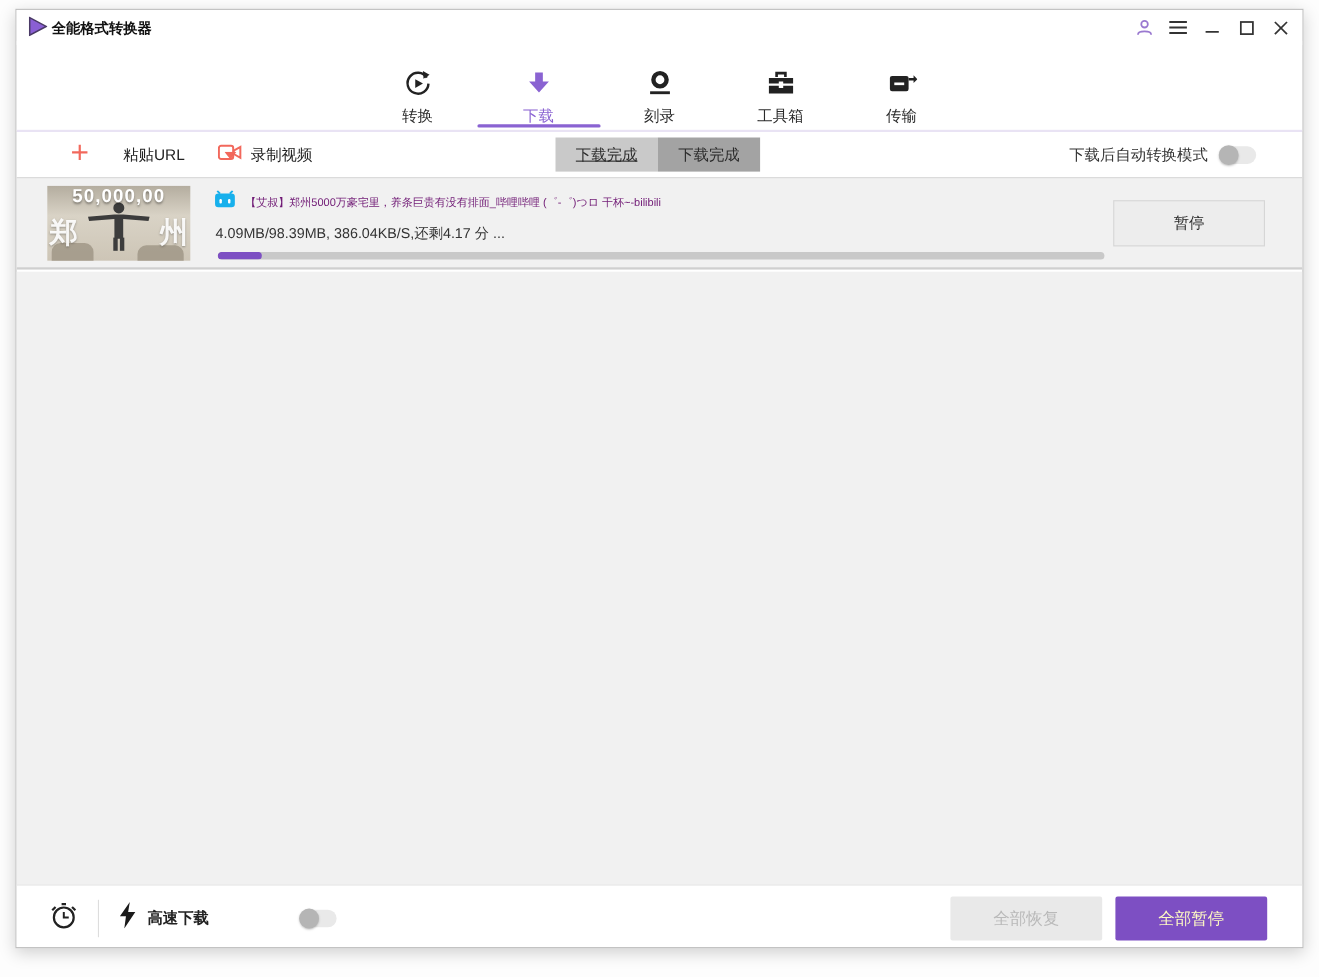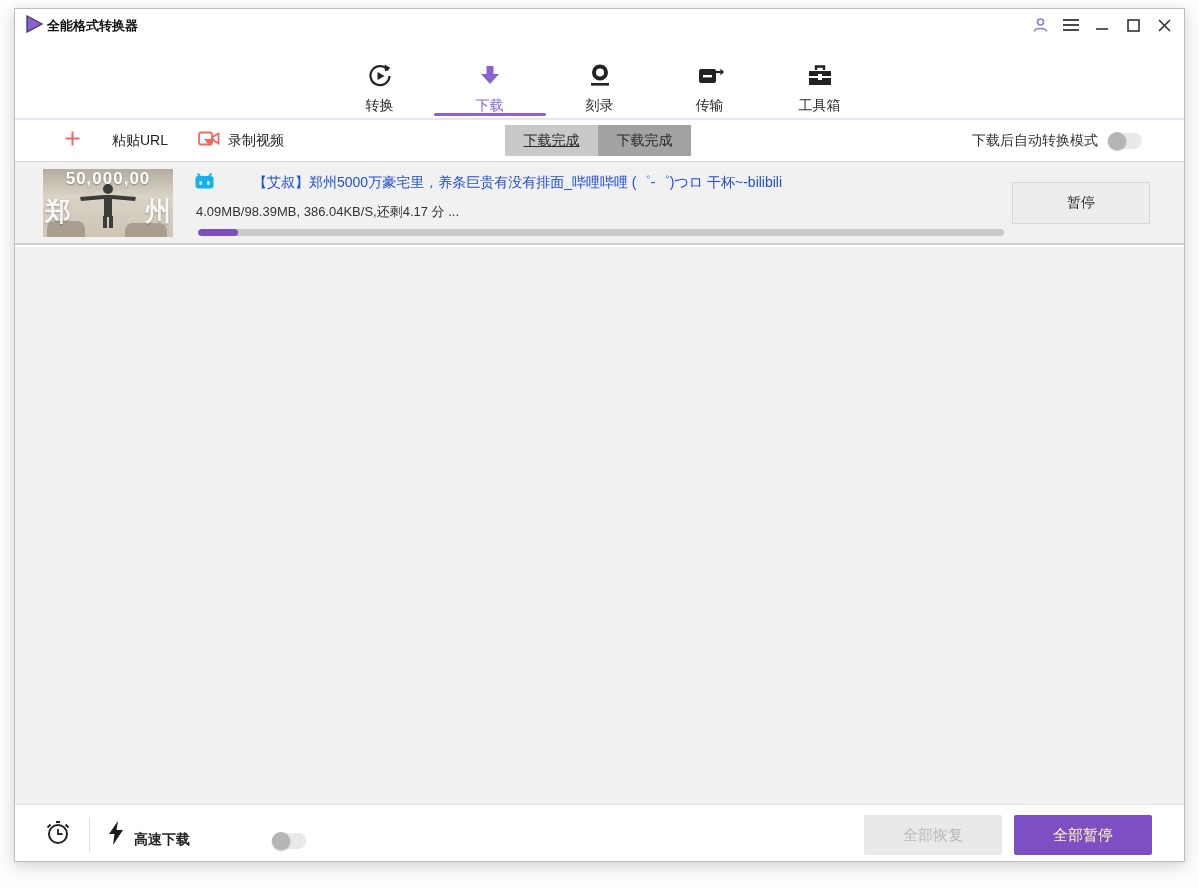--- a/index.html
+++ b/index.html
@@ -36,32 +36,32 @@
   .toggle { width:34px; height:16px; border-radius:8px; background:#e9e9e9; position:relative; cursor:pointer; }
   .toggle .knob { position:absolute; left:0px; top:-1px; width:18px; height:18px; border-radius:50%; background:#b5b5b5; box-shadow:0 1px 2px rgba(0,0,0,.25); }
   
   .dl-row { position:absolute; left:0; top:152px; width:100%; height:84px; background:#f1f1f1; border-top:1px solid #d9d9d9; border-bottom:2px solid #cfcfcf; }
   .thumb { position:absolute; left:28px; top:7px; width:130px; height:68px; background:linear-gradient(180deg,#b4ad9f,#d9d3c6 40%,#cdc5b6); overflow:hidden; }
   .thumb-top { position:absolute; left:0; right:0; top:0; font-size:17px; font-weight:bold; color:#fff; letter-spacing:1px; text-align:center; text-shadow:0 1px 2px rgba(0,0,0,.35); white-space:nowrap; }
   .thumb-char { position:absolute; bottom:8px; font-size:26px; font-weight:bold; color:rgba(255,255,255,.92); text-shadow:0 1px 2px rgba(0,0,0,.3); }
   .thumb-char.l { left:2px; } .thumb-char.r { right:2px; }
   .blob { position:absolute; background:#9a9080; border-radius:8px 8px 2px 2px; opacity:.75; }
   .dl-head { position:absolute; left:180px; top:11px; display:flex; align-items:center; gap:9px; }
-  .dl-title { font-size:14px; color:#1d4ed8; white-space:nowrap;margin-left:30px; }
+  .dl-title { font-size:10px; color:#701a75; white-space:nowrap; }
   .dl-progress-text { position:absolute; left:181px; top:41px; font-size:13px; color:#333; }
   .bar { position:absolute; left:183px; top:67px; width:806px; height:7px; border-radius:4px; background:#c9c9c9; overflow:hidden; }
   .bar-fill { height:100%; background:#7d4fc3; border-radius:4px; }
   .pause-btn { position:absolute; right:34px; top:20px; width:138px; height:42px; background:#ededed; border:1px solid #d6d6d6; display:flex; align-items:center; justify-content:center; font-size:14px; color:#2b2b2b; cursor:pointer; }
   
   .panel { position:absolute; left:0; top:238px; width:100%; height:557px; background:#f1f1f1; }
   
   .footer { position:absolute; left:0; top:795px; width:100%; height:59px; background:#fff; border-top:1px solid #e2e2e2; }
   .f-left { position:absolute; left:30px; top:0; height:59px; display:flex; align-items:center; gap:18px; }
   .vdiv { width:1px; height:34px; background:#ddd; }
-  .speed { display:flex; align-items:flex-end; gap:10px; }
+  .speed { display:flex; align-items:center; gap:10px; }
   .speed .tb-label { font-size:14px; font-weight:bold; color:#222; }
   .speed-toggle { margin-left:72px; }
   .f-btn { position:absolute; top:10px; width:138px; height:40px; display:flex; align-items:center; justify-content:center; font-size:15px; border-radius:2px; cursor:pointer; }
   .resume-all { right:182px; background:#e9e9e9; color:#b9b9b9; cursor:default; }
   .pause-all { right:32px; background:#7d4fc3; color:#fef9c3; }
 </style>
 </head>
 <body>
 
 <div class="window">
@@ -130,38 +130,38 @@
       <span class="nav-icon">
         <svg width="26" height="26" viewBox="0 0 26 26" fill="none">
           <circle cx="13" cy="9.5" r="6" stroke="#222" stroke-width="4"></circle>
           <rect x="4" y="20" width="18" height="2.6" fill="#222"></rect>
         </svg>
       </span>
       <span class="nav-label">刻录</span>
     </div>
     <div class="nav-tab">
       <span class="nav-icon">
+        <svg width="28" height="26" viewBox="0 0 28 26" fill="none">
+          <path d="M10 7 V3.5 H18 V7" stroke="#222" stroke-width="2.4"></path>
+          <path d="M3 8 H25 V13 H16 V11 H12 V13 H3 Z" fill="#222"></path>
+          <path d="M3 15 H12 V17 H16 V15 H25 V22 H3 Z" fill="#222"></path>
+        </svg>
+      </span>
+      <span class="nav-label">工具箱</span>
+    </div>
+    <div class="nav-tab">
+      <span class="nav-icon">
         <svg width="28" height="26" viewBox="0 0 28 26">
           <rect x="3" y="6" width="17" height="14" rx="2" fill="#222"></rect>
           <rect x="7" y="12" width="9" height="2.4" fill="#fff"></rect>
           <line x1="20" y1="9" x2="26" y2="9" stroke="#222" stroke-width="2.2"></line>
           <polygon points="24.5,5.5 28,9 24.5,12.5" fill="#222"></polygon>
         </svg>
       </span>
       <span class="nav-label">传输</span>
-    </div>
-    <div class="nav-tab">
-      <span class="nav-icon">
-        <svg width="28" height="26" viewBox="0 0 28 26" fill="none">
-          <path d="M10 7 V3.5 H18 V7" stroke="#222" stroke-width="2.4"></path>
-          <path d="M3 8 H25 V13 H16 V11 H12 V13 H3 Z" fill="#222"></path>
-          <path d="M3 15 H12 V17 H16 V15 H25 V22 H3 Z" fill="#222"></path>
-        </svg>
-      </span>
-      <span class="nav-label">工具箱</span>
     </div>
   </div>
   <div class="nav-sep"></div>
 
   <div class="toolbar">
     <div class="tb-item" style="left:50px;gap:32px;">
       <span>
         <svg width="15" height="15" viewBox="0 0 15 15" stroke="#f2685c" stroke-width="2">
             <line x1="7.5" y1="0.5" x2="7.5" y2="14.5"></line>
             <line x1="0.5" y1="7.5" x2="14.5" y2="7.5"></line>

